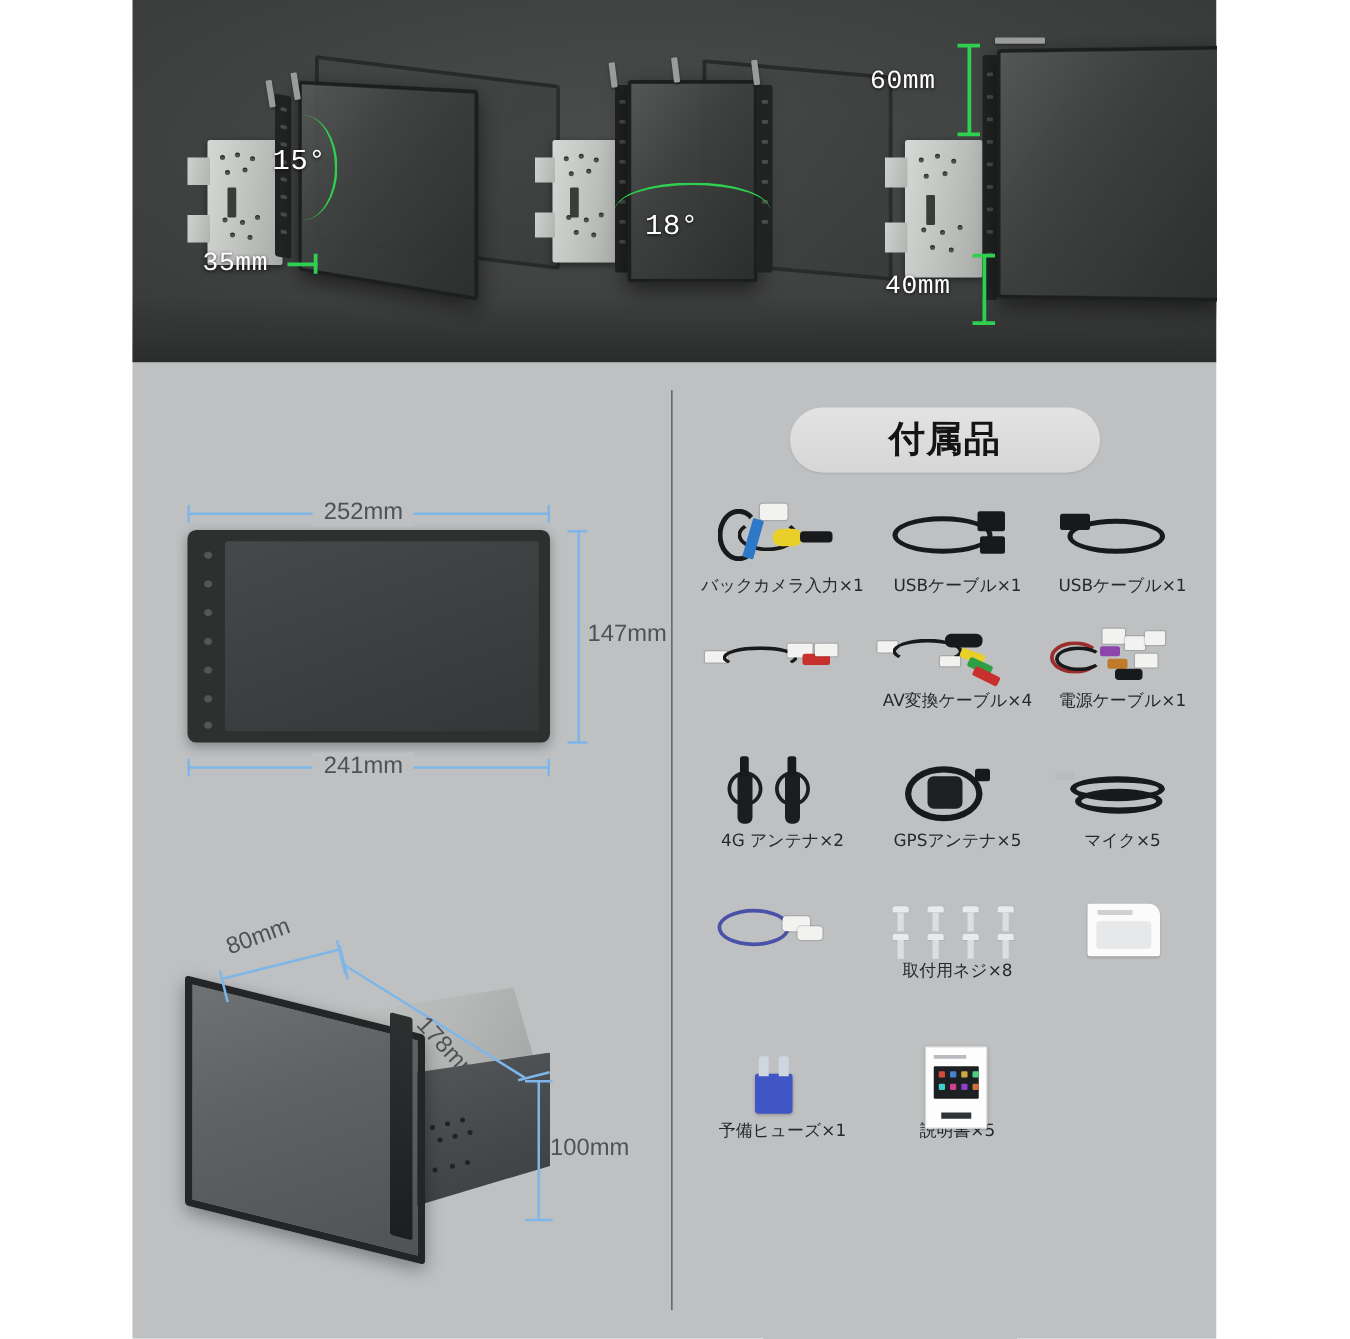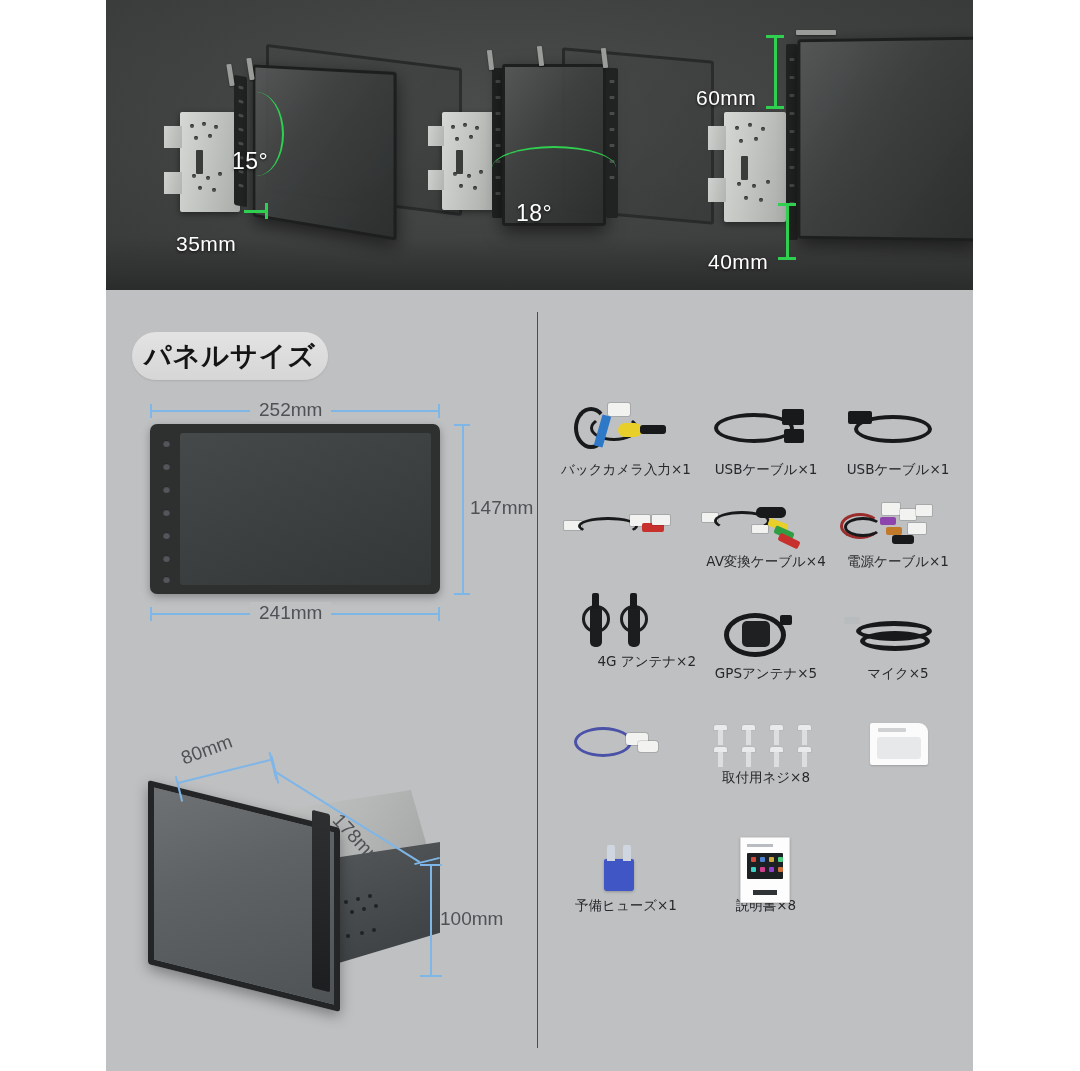--- a/index.html
+++ b/index.html
@@ -64,24 +64,23 @@
     position:absolute; background:#9a9c9a; border-radius:1px;
     box-shadow:0 1px 2px rgba(0,0,0,.4);
   }
 
   
   .grn-arc { position:absolute; border:0 solid #2fd04f; }
   .meas-line { position:absolute; background:#2fd04f; }
   .meas-cap { position:absolute; background:#2fd04f; }
   .hero-label {
     position:absolute; color:#ffffff; font-size:21px; letter-spacing:.5px;
-    font-family:Liberation Sans, sans-serif;
+    font-family:Liberation Mono, monospace;
     text-shadow: 0 1px 3px rgba(0,0,0,.8);
     white-space:nowrap;
-    margin-top:32px;
   }
   .hero-label.deg { font-size:23px; }
 
   
   .body-area {
     position:absolute; left:106px; top:290px; width:867px; height:781px;
     background:#bfc0c2;
   }
   .divider {
     position:absolute; left:431px; top:22px; width:1px; height:736px;
@@ -203,21 +202,21 @@
   .manual .mfoot { position:absolute; left:12px; right:12px; bottom:7px; height:5px; background:#303336; }
 </style>
 </head>
 <body>
 
 <div id="page">
 
   <div class="hero">
     <div class="hero-floor"></div>
 
-    <div class="unit" style="left:56px; top:30px; width:300px; height:230px;">
+    <div class="unit" style="left:42px; top:30px; width:300px; height:230px;">
 
       <div class="screen ghost" style="left:104px; top:26px; width:196px; height:148px; transform: skewY(7deg);"></div>
       <div class="chassis" style="left:18px; top:82px; width:60px; height:100px;">
         <div class="chassis-dots">
           <i style="left:10px;top:12px"></i>
             <i style="left:22px;top:10px"></i>
             <i style="left:34px;top:13px"></i>
           <i style="left:14px;top:24px"></i>
             <i style="left:28px;top:22px"></i>
           <i style="left:12px;top:62px"></i>
@@ -342,23 +341,20 @@
       <div class="meas-line" style="left:86px; top:190px; width:2.5px; height:56px;"></div>
       <div class="meas-cap" style="left:78px; top:189px; width:18px; height:3px;"></div>
       <div class="meas-cap" style="left:78px; top:243px; width:18px; height:3px;"></div>
       <div class="hero-label" style="left:8px; top:204px;">40mm</div>
     </div>
   </div>
 
   <div class="body-area">
     <div class="divider"></div>
 
-    <div class="pill" style="left:26px; top:42px; width:196px; height:48px; font-size:27px;">
-      <span>パネルサイズ</span>
-    </div>
 
     <div style="position:absolute; left:26px; top:108px; width:380px; height:240px;">
 
       <div class="panel-dev" style="left:18px; top:26px; width:290px; height:170px;">
         <div class="btncol">
           <i style="top:2px"></i>
             <i style="top:25px"></i>
             <i style="top:48px"></i>
             <i style="top:71px"></i>
           <i style="top:94px"></i>
@@ -413,20 +409,23 @@
       <div class="dim dim-tick" style="left:148px; top:26px; height:28px; transform:rotate(-14deg);"></div>
       <div class="dim dim-h" style="left:288px; top:130px; width:26px; transform:rotate(-14deg);"></div>
       <div class="dim-txt" style="left:210px; top:76px; transform:rotate(47deg); transform-origin:left center;">178mm</div>
 
       <div class="dim dim-v" style="left:304px; top:134px; height:112px;"></div>
       <div class="dim dim-h" style="left:294px; top:134px; width:22px;"></div>
       <div class="dim dim-h" style="left:294px; top:245px; width:22px;"></div>
       <div class="dim-txt" style="left:314px; top:178px;">100mm</div>
     </div>
 
+    <div class="pill" style="left:526px; top:36px; width:248px; height:52px; font-size:29px;">
+      <span>付属品</span>
+    </div>
 
     <div class="acc-grid">
 
       <div class="acc-cell" style="left:10px; top:0;">
         <div class="acc-art">
           <div class="wire" style="left:18px; top:12px; width:34px; height:42px; border-color:#17191a; border-right-color:transparent;"></div>
           <div class="wire wire-thin" style="left:34px; top:20px; width:48px; height:26px; border-color:#17191a; border-top-color:transparent;"></div>
           <div class="plugw" style="left:52px; top:8px; width:22px; height:13px; border-radius:2px;"></div>
           <div class="plugb" style="left:42px; top:20px; width:9px; height:32px; transform:rotate(16deg);"></div>
           <div class="plugy" style="left:62px; top:28px; width:24px; height:14px; border-radius:7px;"></div>
@@ -483,21 +482,21 @@
           <div class="plugp" style="left:52px; top:18px; width:16px; height:8px;"></div>
           <div class="plugo" style="left:58px; top:28px; width:16px; height:8px;"></div>
           <div class="plugw" style="left:72px; top:10px; width:16px; height:11px;"></div>
           <div class="plugw" style="left:80px; top:24px; width:18px; height:11px;"></div>
           <div class="plugw" style="left:88px; top:6px; width:16px; height:11px;"></div>
           <div class="plugk" style="left:64px; top:36px; width:22px; height:9px; border-radius:3px;"></div>
         </div>
         <div class="acc-cap">電源ケーブル×1</div>
       </div>
 
-      <div class="acc-cell" style="left:10px; top:196px;text-align:right;">
+      <div class="acc-cell" style="left:10px; top:208px;">
         <div class="acc-art" style="height:62px;">
           <div class="ant-body" style="left:34px; top:16px; width:12px; height:40px;"></div>
           <div class="ant-loop" style="left:26px; top:14px; width:28px; height:28px;"></div>
           <div class="plugk" style="left:36px; top:2px; width:7px; height:16px; border-radius:2px;"></div>
           <div class="ant-body" style="left:72px; top:16px; width:12px; height:40px;"></div>
           <div class="ant-loop" style="left:64px; top:14px; width:28px; height:28px;"></div>
           <div class="plugk" style="left:74px; top:2px; width:7px; height:16px; border-radius:2px;"></div>
         </div>
         <div class="acc-cap">4G アンテナ×2</div>
       </div>
@@ -595,18 +594,18 @@
               <i style="left:22px;top:4px;background:#cfa93e"></i>
               <i style="left:31px;top:4px;background:#4bcf7f"></i>
               <i style="left:4px;top:14px;background:#3ecfc7"></i>
               <i style="left:13px;top:14px;background:#cf3e8f"></i>
               <i style="left:22px;top:14px;background:#8f3ecf"></i>
               <i style="left:31px;top:14px;background:#cf6f3e"></i>
             </div>
             <div class="mfoot"></div>
           </div>
         </div>
-        <div class="acc-cap">説明書×8</div>
+        <div class="acc-cap">説明書×5</div>
       </div>
 
     </div>
   </div>
 </div>
 
 </body></html>

